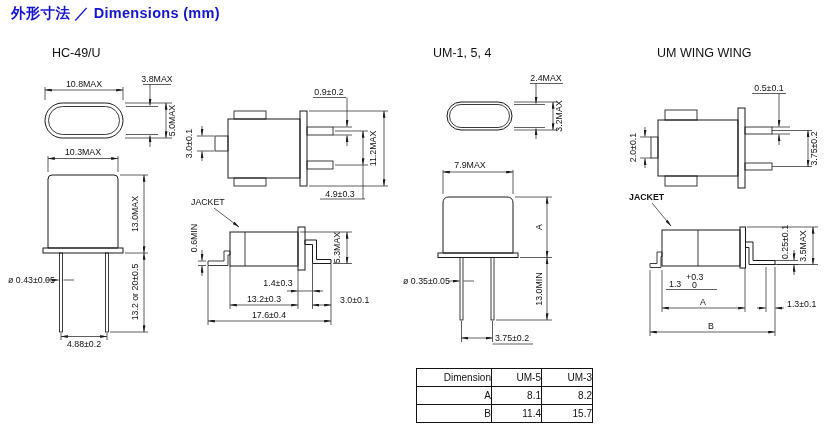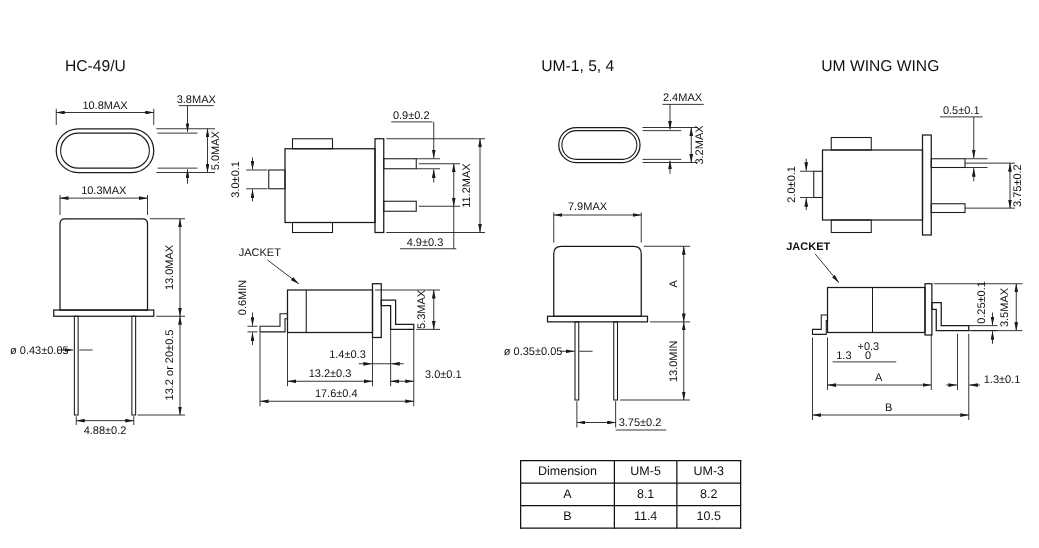--- a/index.html
+++ b/index.html
@@ -9,29 +9,30 @@
          color:#1414cf;letter-spacing:.3px;white-space:nowrap}
   .ph{position:absolute;font-size:12.5px;font-weight:normal;color:#111;white-space:nowrap}
   svg.draw{position:absolute;left:0;top:0}
   svg.draw text{font-family:"Liberation Sans",sans-serif;font-size:8.8px;fill:#111}
   svg.draw text.bold{font-weight:bold}
   .ol{fill:none;stroke:#1a1a1a;stroke-width:1}
   .ol2{fill:none;stroke:#1a1a1a;stroke-width:.85}
   .dl{fill:none;stroke:#1a1a1a;stroke-width:.7}
   table.dim{position:absolute;left:416px;top:368px;border-collapse:collapse;
             font-size:10px;color:#111;table-layout:fixed}
-  table.dim th,table.dim td{border:1.4px solid #111;text-align:center;
+  table.dim th,table.dim td{border:1.4px solid #111;text-align:right;
             font-weight:normal;padding:0;height:17px}
   .c1{width:74px}.c2{width:49px}.c3{width:50px}
 </style>
 </head>
 <body>
 
 <div class="stage">
 
+  <div class="title">外形寸法 ／ Dimensions (mm)</div>
 
   <div class="ph" style="left:52px;top:46px">HC-49/U</div>
   <div class="ph" style="left:433px;top:46px">UM-1, 5, 4</div>
   <div class="ph" style="left:657px;top:46px">UM WING WING</div>
 
   <svg class="draw" width="831" height="438" viewBox="0 0 831 438">
     <defs>
       <marker id="ar" viewBox="0 0 7 3" markerWidth="7" markerHeight="3" refX="6.8" refY="1.5" orient="auto-start-reverse" markerUnits="userSpaceOnUse">
         <path d="M0,0 L7,1.5 L0,3 Z" fill="#1a1a1a"></path>
       </marker>
@@ -258,18 +259,18 @@
     </thead>
     <tbody>
       <tr>
         <td>A</td>
         <td>8.1</td>
         <td>8.2</td>
       </tr>
       <tr>
         <td>B</td>
         <td>11.4</td>
-        <td>10.5</td>
+        <td>15.7</td>
       </tr>
     </tbody>
   </table>
 
 </div>
 
 </body></html>

